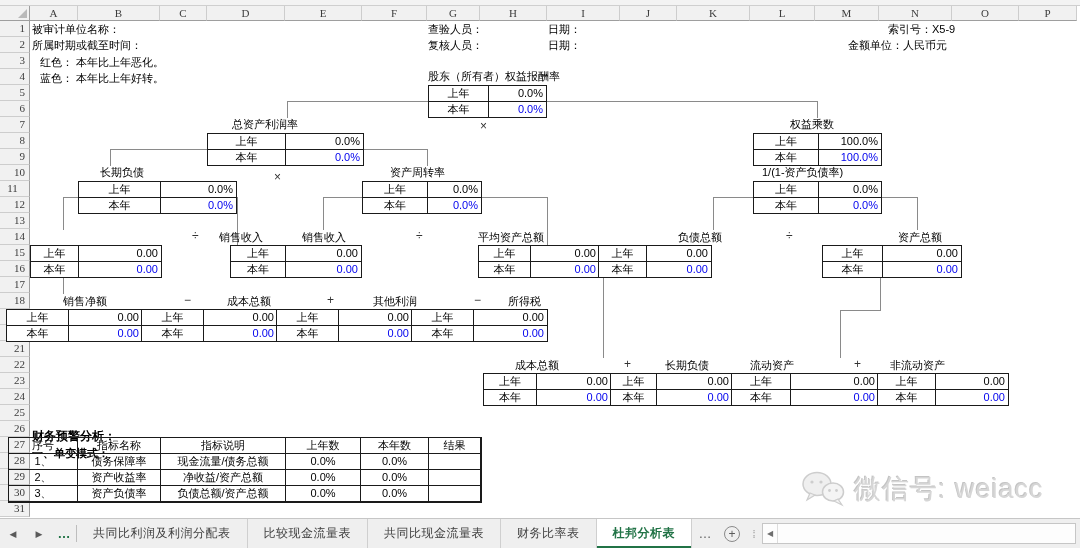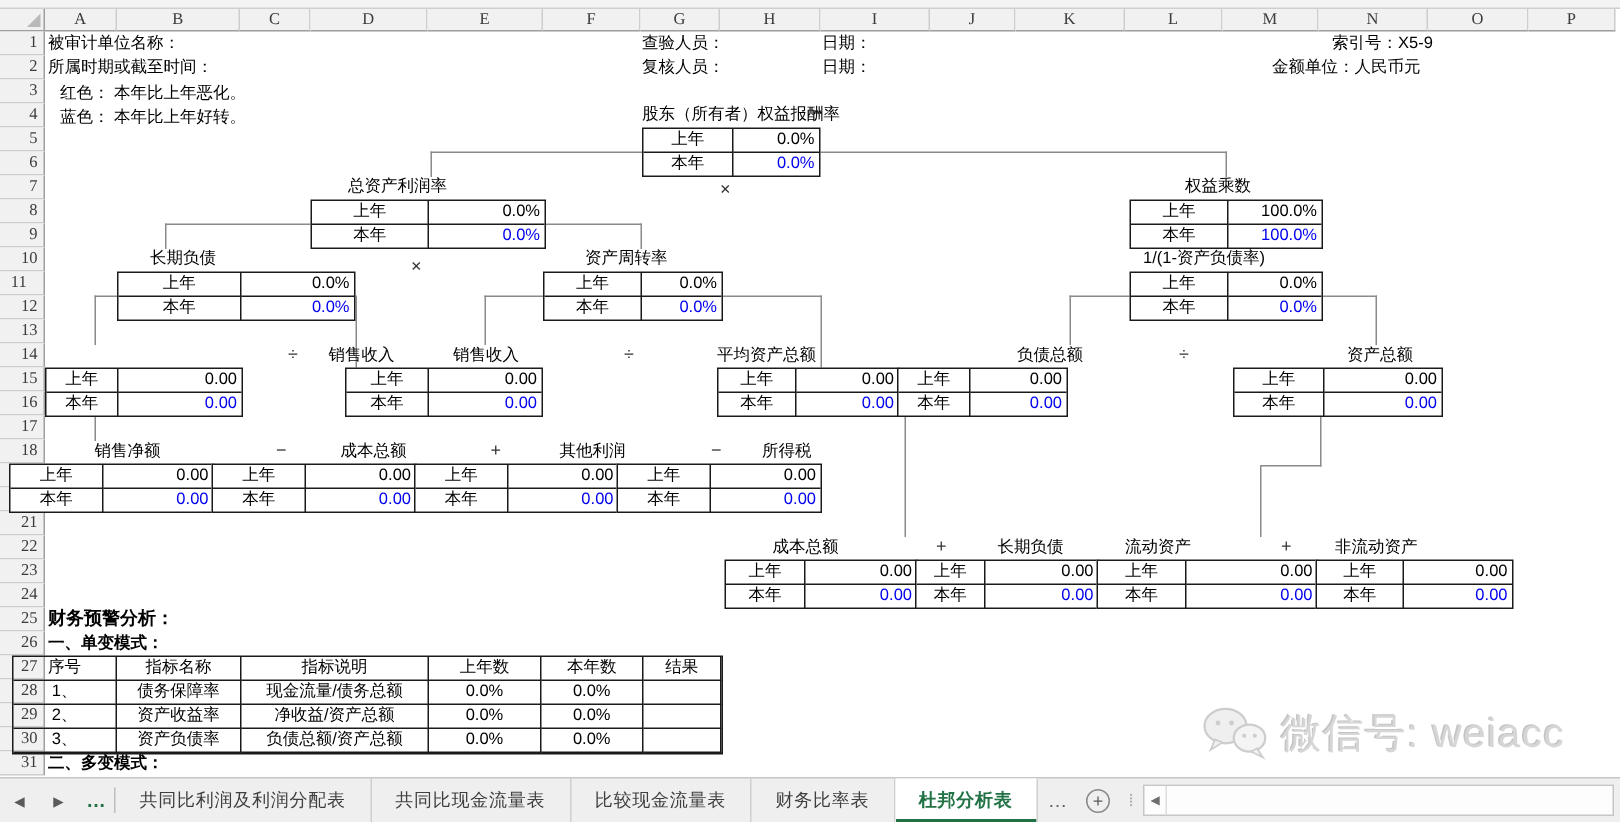--- a/index.html
+++ b/index.html
@@ -15,21 +15,21 @@
             border-left:9px solid transparent; border-bottom:9px solid #b9b9b9; }
   .ch { position:absolute; top:6px; height:15px; background:#f1f1f1; border-right:1px solid #cdcdcd;
         border-bottom:1px solid #9e9e9e; font-family:"Liberation Serif", serif; font-size:11px;
         color:#3c3c3c; text-align:center; line-height:14px; }
   .rh { position:absolute; left:0; width:30px; height:16px; background:#f1f1f1; border-right:1px solid #9e9e9e;
         border-bottom:1px solid #cdcdcd; font-family:"Liberation Serif", serif; font-size:11px;
         color:#3c3c3c; text-align:right; padding-right:4px; line-height:15px; }
 
   
   .txt { position:absolute; font-size:11px; color:#000; white-space:nowrap; line-height:13px; }
-  .txt.bold { font-weight:bold; }
+  .txt.bold { font-weight:bold;margin-top:24px; }
   .txt.big { font-size:12px; }
   .line { position:absolute; background:#8a8a8a; }
   .mtitle { position:absolute; font-size:11px; color:#000; white-space:nowrap; line-height:13px; }
   .mbox { position:absolute; height:33px; border:1px solid #1a1a1a; background:#fff; }
   .mcell { position:absolute; font-size:11px; line-height:15px; overflow:hidden; white-space:nowrap; }
   .mlab { text-align:center; border-right:1px solid #1a1a1a; color:#000; }
   .mval { text-align:right; padding-right:3px; }
   .rowtop { border-bottom:1px solid #1a1a1a; }
   .op { position:absolute; font-size:12px; color:#333; line-height:13px; }
 
@@ -345,22 +345,22 @@
     </svg>
     <span class="wm-text">微信号: weiacc</span>
   </div>
 
   <div id="tabbar">
       <div class="tnav">◀</div>
       <div class="tnav">▶</div>
       <div class="tdots">…</div>
       <div class="tsep"></div>
       <div class="stab">共同比利润及利润分配表</div>
+      <div class="stab">比较现金流量表</div>
       <div class="stab">共同比现金流量表</div>
-      <div class="stab">比较现金流量表</div>
       <div class="stab">财务比率表</div>
       <div class="stab active">杜邦分析表</div>
       <div class="tmore">…</div>
       <div class="tadd">
         <div class="circ">+</div>
       </div>
       <div class="tsplit">⁞</div>
       <div id="hscroll">
         <div class="sarr">◀</div>
       </div>

